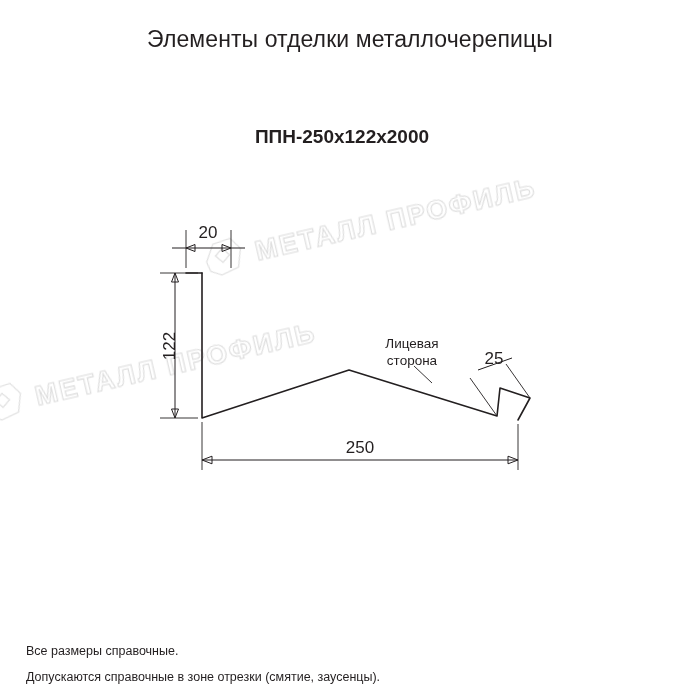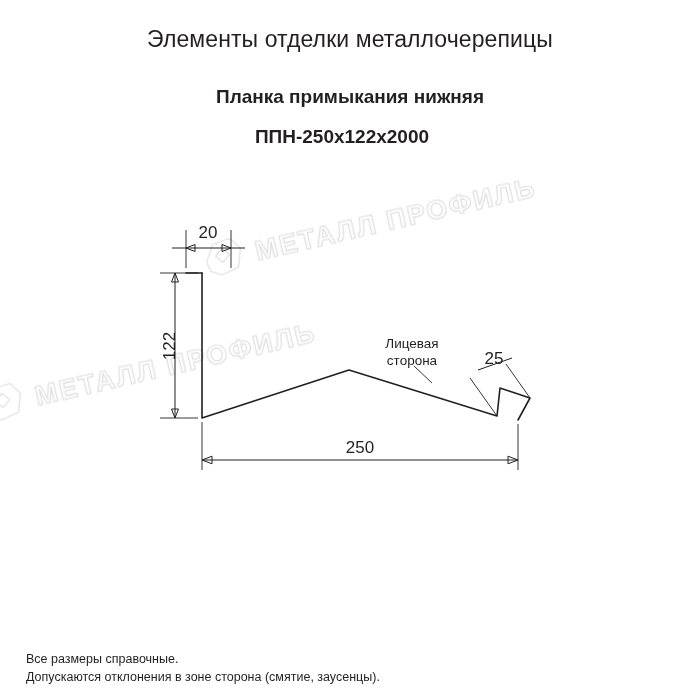--- a/index.html
+++ b/index.html
@@ -55,21 +55,21 @@
     height: 420px;
   }
   .footer {
     position: absolute;
     left: 26px;
     bottom: 14px;
     font-size: 12.5px;
     line-height: 1.45;
     color: #231f20;
   }
-  .footer div { white-space: nowrap; }
+  .footer div { white-space: nowrap; margin-top: 8px; }
   .wm-text {
     font-family: "Liberation Sans", sans-serif;
     font-weight: bold;
     font-size: 27px;
     fill: none;
     stroke: #d9d9d9;
     stroke-width: 1.1;
     letter-spacing: 2px;
   }
   .dim-label {
@@ -104,21 +104,20 @@
     stroke: #231f20;
     stroke-width: 0.9;
   }
 </style>
 </head>
 <body>
 
 <div class="page">
 
   <div class="title-main">Элементы отделки металлочерепицы</div>
-  <div class="title-sub">Планка примыкания нижняя</div>
   <div class="title-code">ППН-250х122х2000</div>
 
   <div class="drawing">
     <svg width="700" height="420" viewBox="0 0 700 420" xmlns="http://www.w3.org/2000/svg">
 
       <g opacity="0.9">
 
         <g transform="translate(208,98) rotate(-13)">
           <path d="M0 -6 L10 -22 L28 -24 L36 -12 L30 6 L12 10 L2 4 Z
                    M10 -10 L18 -16 L24 -8 L16 -2 Z" fill="none" stroke="#d9d9d9" stroke-width="1.1"></path>
@@ -176,16 +175,16 @@
         <path class="leader" d="M 414 196 L 432 213"></path>
         <text class="face-label" x="412" y="178" text-anchor="middle">Лицевая</text>
         <text class="face-label" x="412" y="195" text-anchor="middle">сторона</text>
       </g>
 
     </svg>
   </div>
 
   <div class="footer">
     <div>Все размеры справочные.</div>
-    <div>Допускаются отклонения в зоне сторона (смятие, заусенцы).</div>
+    <div>Допускаются справочные в зоне отрезки (смятие, заусенцы).</div>
   </div>
 
 </div>
 
 </body></html>

